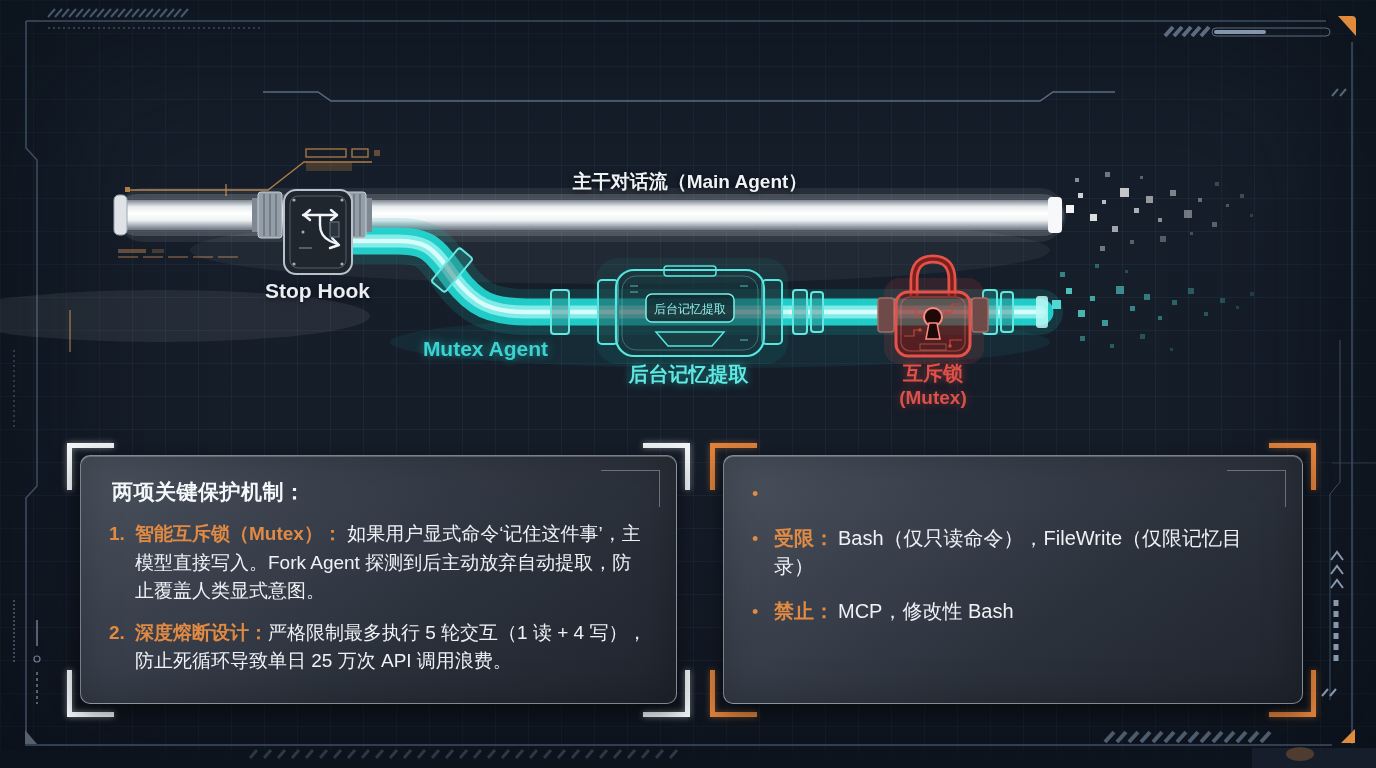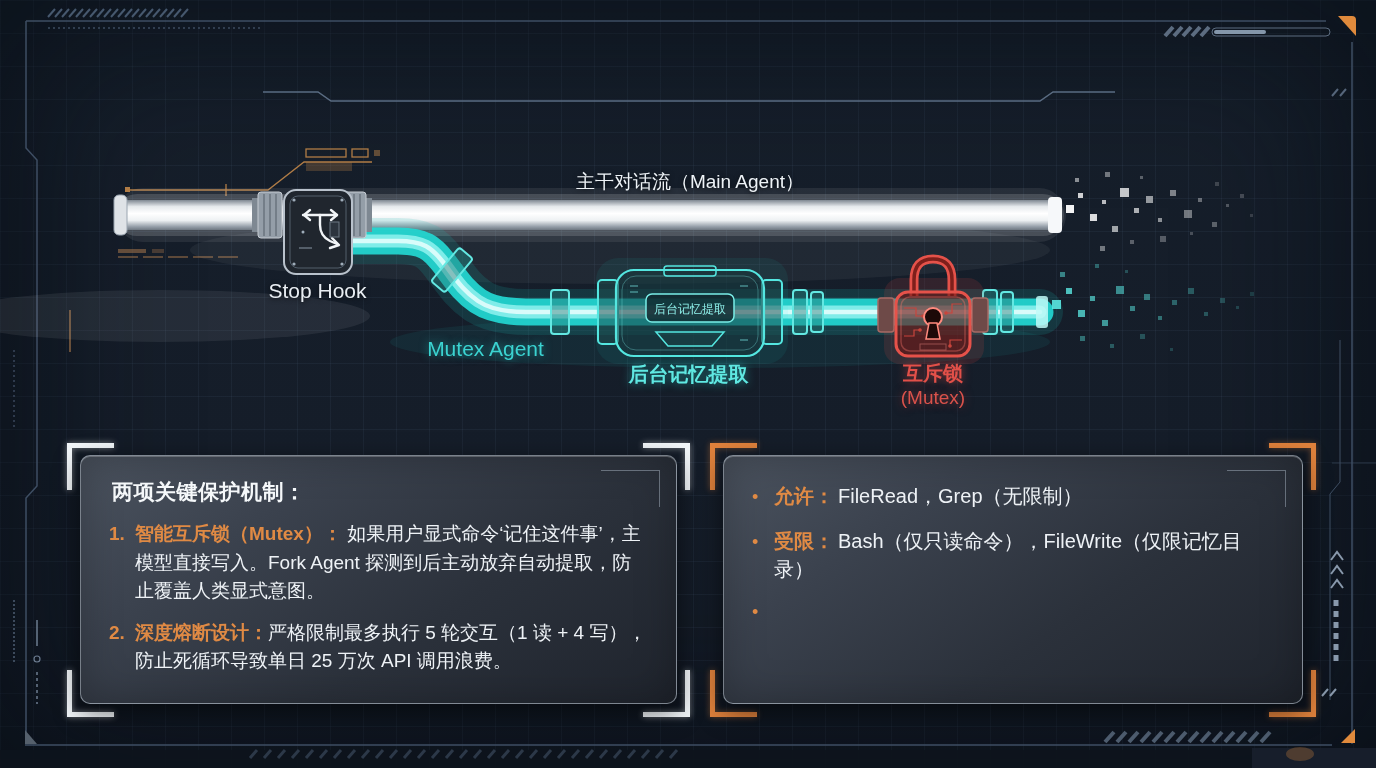--- a/index.html
+++ b/index.html
@@ -11,21 +11,21 @@
       repeating-linear-gradient(to bottom, rgba(90,115,145,.10) 0 1px, transparent 1px 33px),
       linear-gradient(180deg,#161f2b 0%,#151d29 60%,#131a25 100%);
     box-shadow:inset 0 0 140px 40px rgba(4,9,16,.55);
   }
   .art{position:absolute;inset:0;z-index:1;}
   .title{
     position:absolute;left:0;top:44px;width:100%;margin:0;z-index:2;
     text-align:center;font-size:33px;font-weight:700;letter-spacing:2px;color:#f4f7fa;
     text-shadow:0 2px 8px rgba(0,0,0,.7);
   }
-  .lbl{position:absolute;z-index:2;text-align:center;}
+  .lbl{position:absolute;z-index:2;text-align:center;font-weight:bold;}
   .lbl-mainflow{left:500px;top:169px;width:380px;font-size:19px;color:#eef3f7;text-shadow:0 1px 5px rgba(0,0,0,.7);}
   .lbl-stophook{left:245px;top:279px;width:145px;font-size:21px;color:#e9eef3;text-shadow:0 1px 5px rgba(0,0,0,.7);}
   .lbl-forkagent{left:418px;top:337px;width:135px;font-size:21px;color:#3bd3d1;text-shadow:0 0 10px rgba(40,215,210,.55);}
   .lbl-memory{left:606px;top:361px;width:165px;font-size:20px;font-weight:700;color:#5fe8e2;text-shadow:0 0 10px rgba(40,215,210,.6);}
   .lbl-mutex{left:872px;top:360px;width:122px;font-size:20px;font-weight:700;color:#e25049;text-shadow:0 0 10px rgba(226,70,60,.6);}
   .lbl-mutex-sub{left:862px;top:387px;width:142px;font-size:19px;color:#da524b;text-shadow:0 0 10px rgba(226,70,60,.5);}
 
   .panel{position:absolute;z-index:2;}
   .panel-left{left:67px;top:443px;width:623px;height:274px;}
   .panel-right{left:710px;top:443px;width:606px;height:274px;}
@@ -320,26 +320,26 @@
   <section class="panel panel-right">
     <span class="corner tl"></span>
     <span class="corner tr"></span>
     <span class="corner bl"></span>
     <span class="corner br"></span>
     <div class="glass">
       <div class="glass-deco"></div>
       <ul class="blist">
         <li>
           <span class="bullet">•</span>
-          <p style="margin:0"><span class="blabel">允许：</span><span class="itext">FileRead，Grep（无限制）</span></p>
         </li>
         <li>
           <span class="bullet">•</span>
           <p style="margin:0"><span class="blabel">受限：</span><span class="itext">Bash（仅只读命令），FileWrite（仅限记忆目录）</span></p>
         </li>
         <li>
           <span class="bullet">•</span>
+          <p style="margin:0"><span class="blabel">禁止：</span><span class="itext">MCP，修改性 Bash</span></p>
         </li>
       </ul>
     </div>
   </section>
 
 </div>
 
 </body></html>

